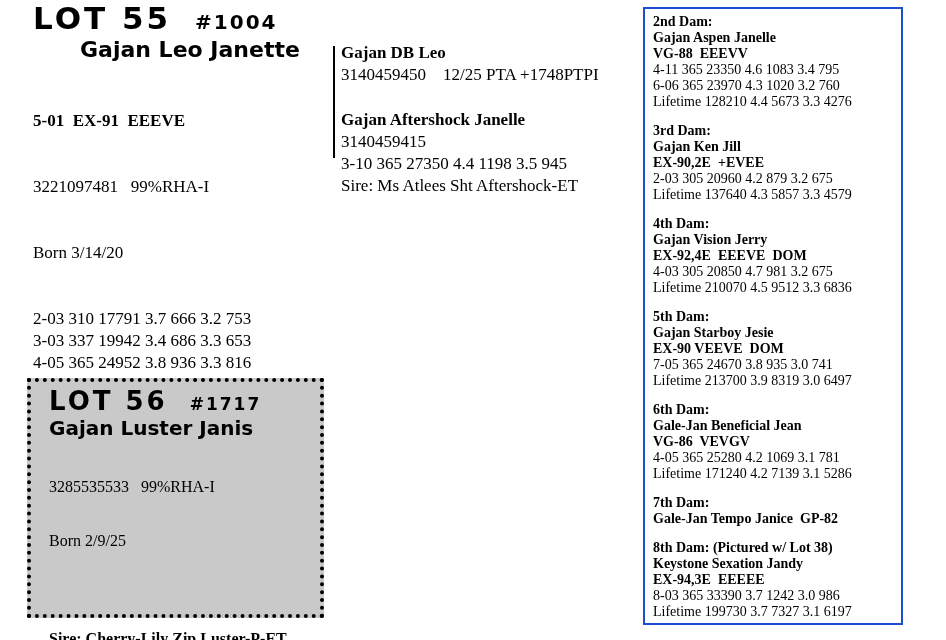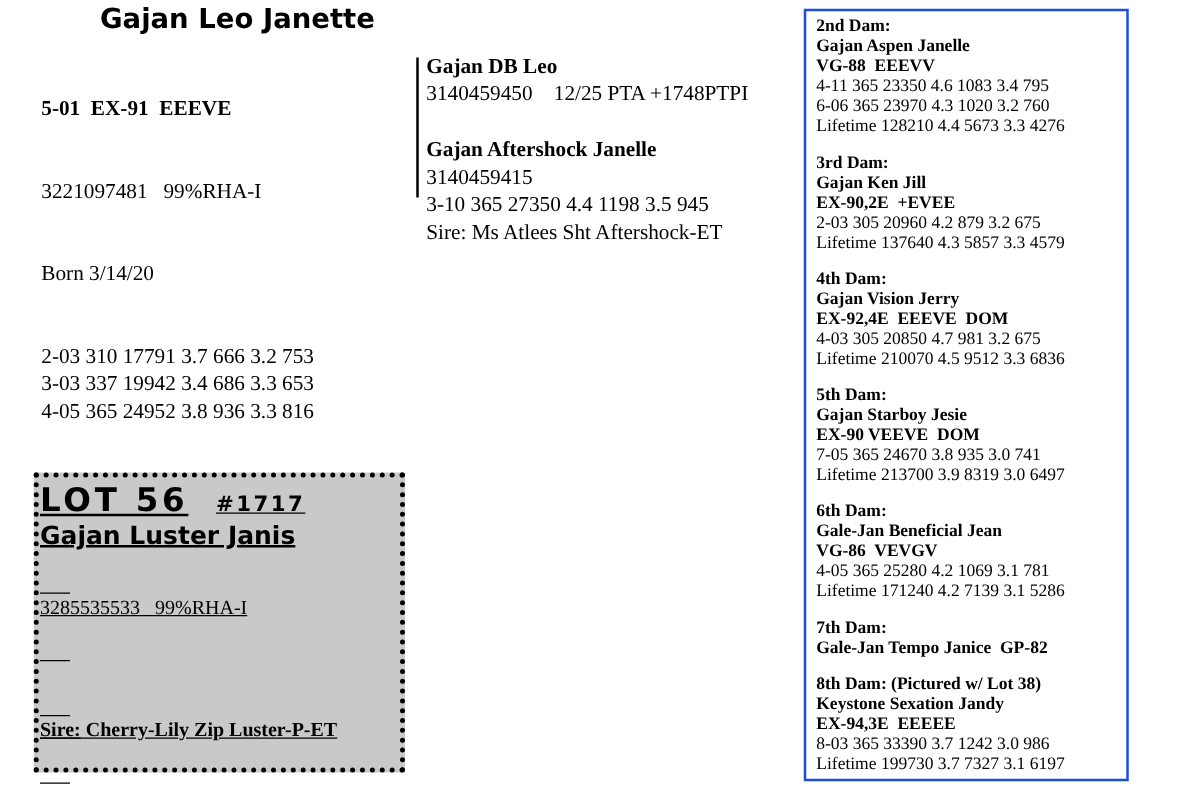--- a/index.html
+++ b/index.html
@@ -41,22 +41,21 @@
     box-sizing:border-box; border:2px solid #1d4ed8; padding:5px 8px;
     font-size:14px; line-height:16px; white-space:pre-wrap;
   }
   .dam-section { margin-bottom:13px; }
   .dam-section:last-child { margin-bottom:0; }
 
   
   .lot56-box {
     position:absolute; left:27px; top:378px; width:297px; height:240px;
     box-sizing:border-box; background:#c9c9c9; border:4px dotted #000;
-    padding:4px 1px;
-    text-decoration:underline;
+    padding:4px 18px;
   }
   .lot-title-sm {
     font-family:"DejaVu Sans", sans-serif; font-weight:bold;
     font-size:26px; letter-spacing:3px; line-height:30px;
   }
   .lot-tag-sm {
     font-family:"DejaVu Sans", sans-serif; font-weight:bold;
     font-size:17px; letter-spacing:2px; margin-left:22px;
   }
   .lot56-name {
@@ -65,20 +64,24 @@
   }
   .lot56-lines { font-size:16px; line-height:18px; margin-top:2px; white-space:pre-wrap; }
   .gap8 { height:8px; }
 </style>
 </head>
 <body>
 
 <div id="canvas">
 
   <section class="lot55">
+    <div class="title-row">
+      <span class="lot-title">LOT 55</span>
+      <span class="lot-tag">#1004</span>
+    </div>
     <div class="animal-name">Gajan Leo Janette</div>
     <div class="serif-lines">
       <div class="b">5-01  EX-91  EEEVE</div>
       <div>3221097481   99%RHA-I</div>
       <div>Born 3/14/20</div>
       <div id="lot55-records"><div>2-03 310 17791 3.7 666 3.2 753</div><div>3-03 337 19942 3.4 686 3.3 653</div><div>4-05 365 24952 3.8 936 3.3 816</div></div>
       <div class="b">*DRY COW*</div>
       <div class="b">Bred 8/9/25, Due 5/15/26 to</div>
       <div class="b">7HO16116 Hardy</div>
     </div>
@@ -91,20 +94,21 @@
   <section class="dams-box" id="dams-box"><div class="dam-section"><div class="b">2nd Dam:</div><div class="b">Gajan Aspen Janelle</div><div class="b">VG-88  EEEVV</div><div>4-11 365 23350 4.6 1083 3.4 795</div><div>6-06 365 23970 4.3 1020 3.2 760</div><div>Lifetime 128210 4.4 5673 3.3 4276</div></div><div class="dam-section"><div class="b">3rd Dam:</div><div class="b">Gajan Ken Jill</div><div class="b">EX-90,2E  +EVEE</div><div>2-03 305 20960 4.2 879 3.2 675</div><div>Lifetime 137640 4.3 5857 3.3 4579</div></div><div class="dam-section"><div class="b">4th Dam:</div><div class="b">Gajan Vision Jerry</div><div class="b">EX-92,4E  EEEVE  DOM</div><div>4-03 305 20850 4.7 981 3.2 675</div><div>Lifetime 210070 4.5 9512 3.3 6836</div></div><div class="dam-section"><div class="b">5th Dam:</div><div class="b">Gajan Starboy Jesie</div><div class="b">EX-90 VEEVE  DOM</div><div>7-05 365 24670 3.8 935 3.0 741</div><div>Lifetime 213700 3.9 8319 3.0 6497</div></div><div class="dam-section"><div class="b">6th Dam:</div><div class="b">Gale-Jan Beneficial Jean</div><div class="b">VG-86  VEVGV</div><div>4-05 365 25280 4.2 1069 3.1 781</div><div>Lifetime 171240 4.2 7139 3.1 5286</div></div><div class="dam-section"><div class="b">7th Dam:</div><div class="b">Gale-Jan Tempo Janice  GP-82</div></div><div class="dam-section"><div class="b">8th Dam: (Pictured w/ Lot 38)</div><div class="b">Keystone Sexation Jandy</div><div class="b">EX-94,3E  EEEEE</div><div>8-03 365 33390 3.7 1242 3.0 986</div><div>Lifetime 199730 3.7 7327 3.1 6197</div></div></section>
 
   <section class="lot56-box">
     <div class="title-row">
       <span class="lot-title-sm">LOT 56</span>
       <span class="lot-tag-sm">#1717</span>
     </div>
     <div class="lot56-name">Gajan Luster Janis</div>
     <div class="lot56-lines">
       <div>3285535533   99%RHA-I</div>
+      <div>Born 2/9/25</div>
       <div class="gap8"></div>
       <div><span class="bu">Sire:</span><span class="b"> Cherry-Lily Zip Luster-P-ET</span></div>
       
       
       
     </div>
   </section>
 
 </div>
 

